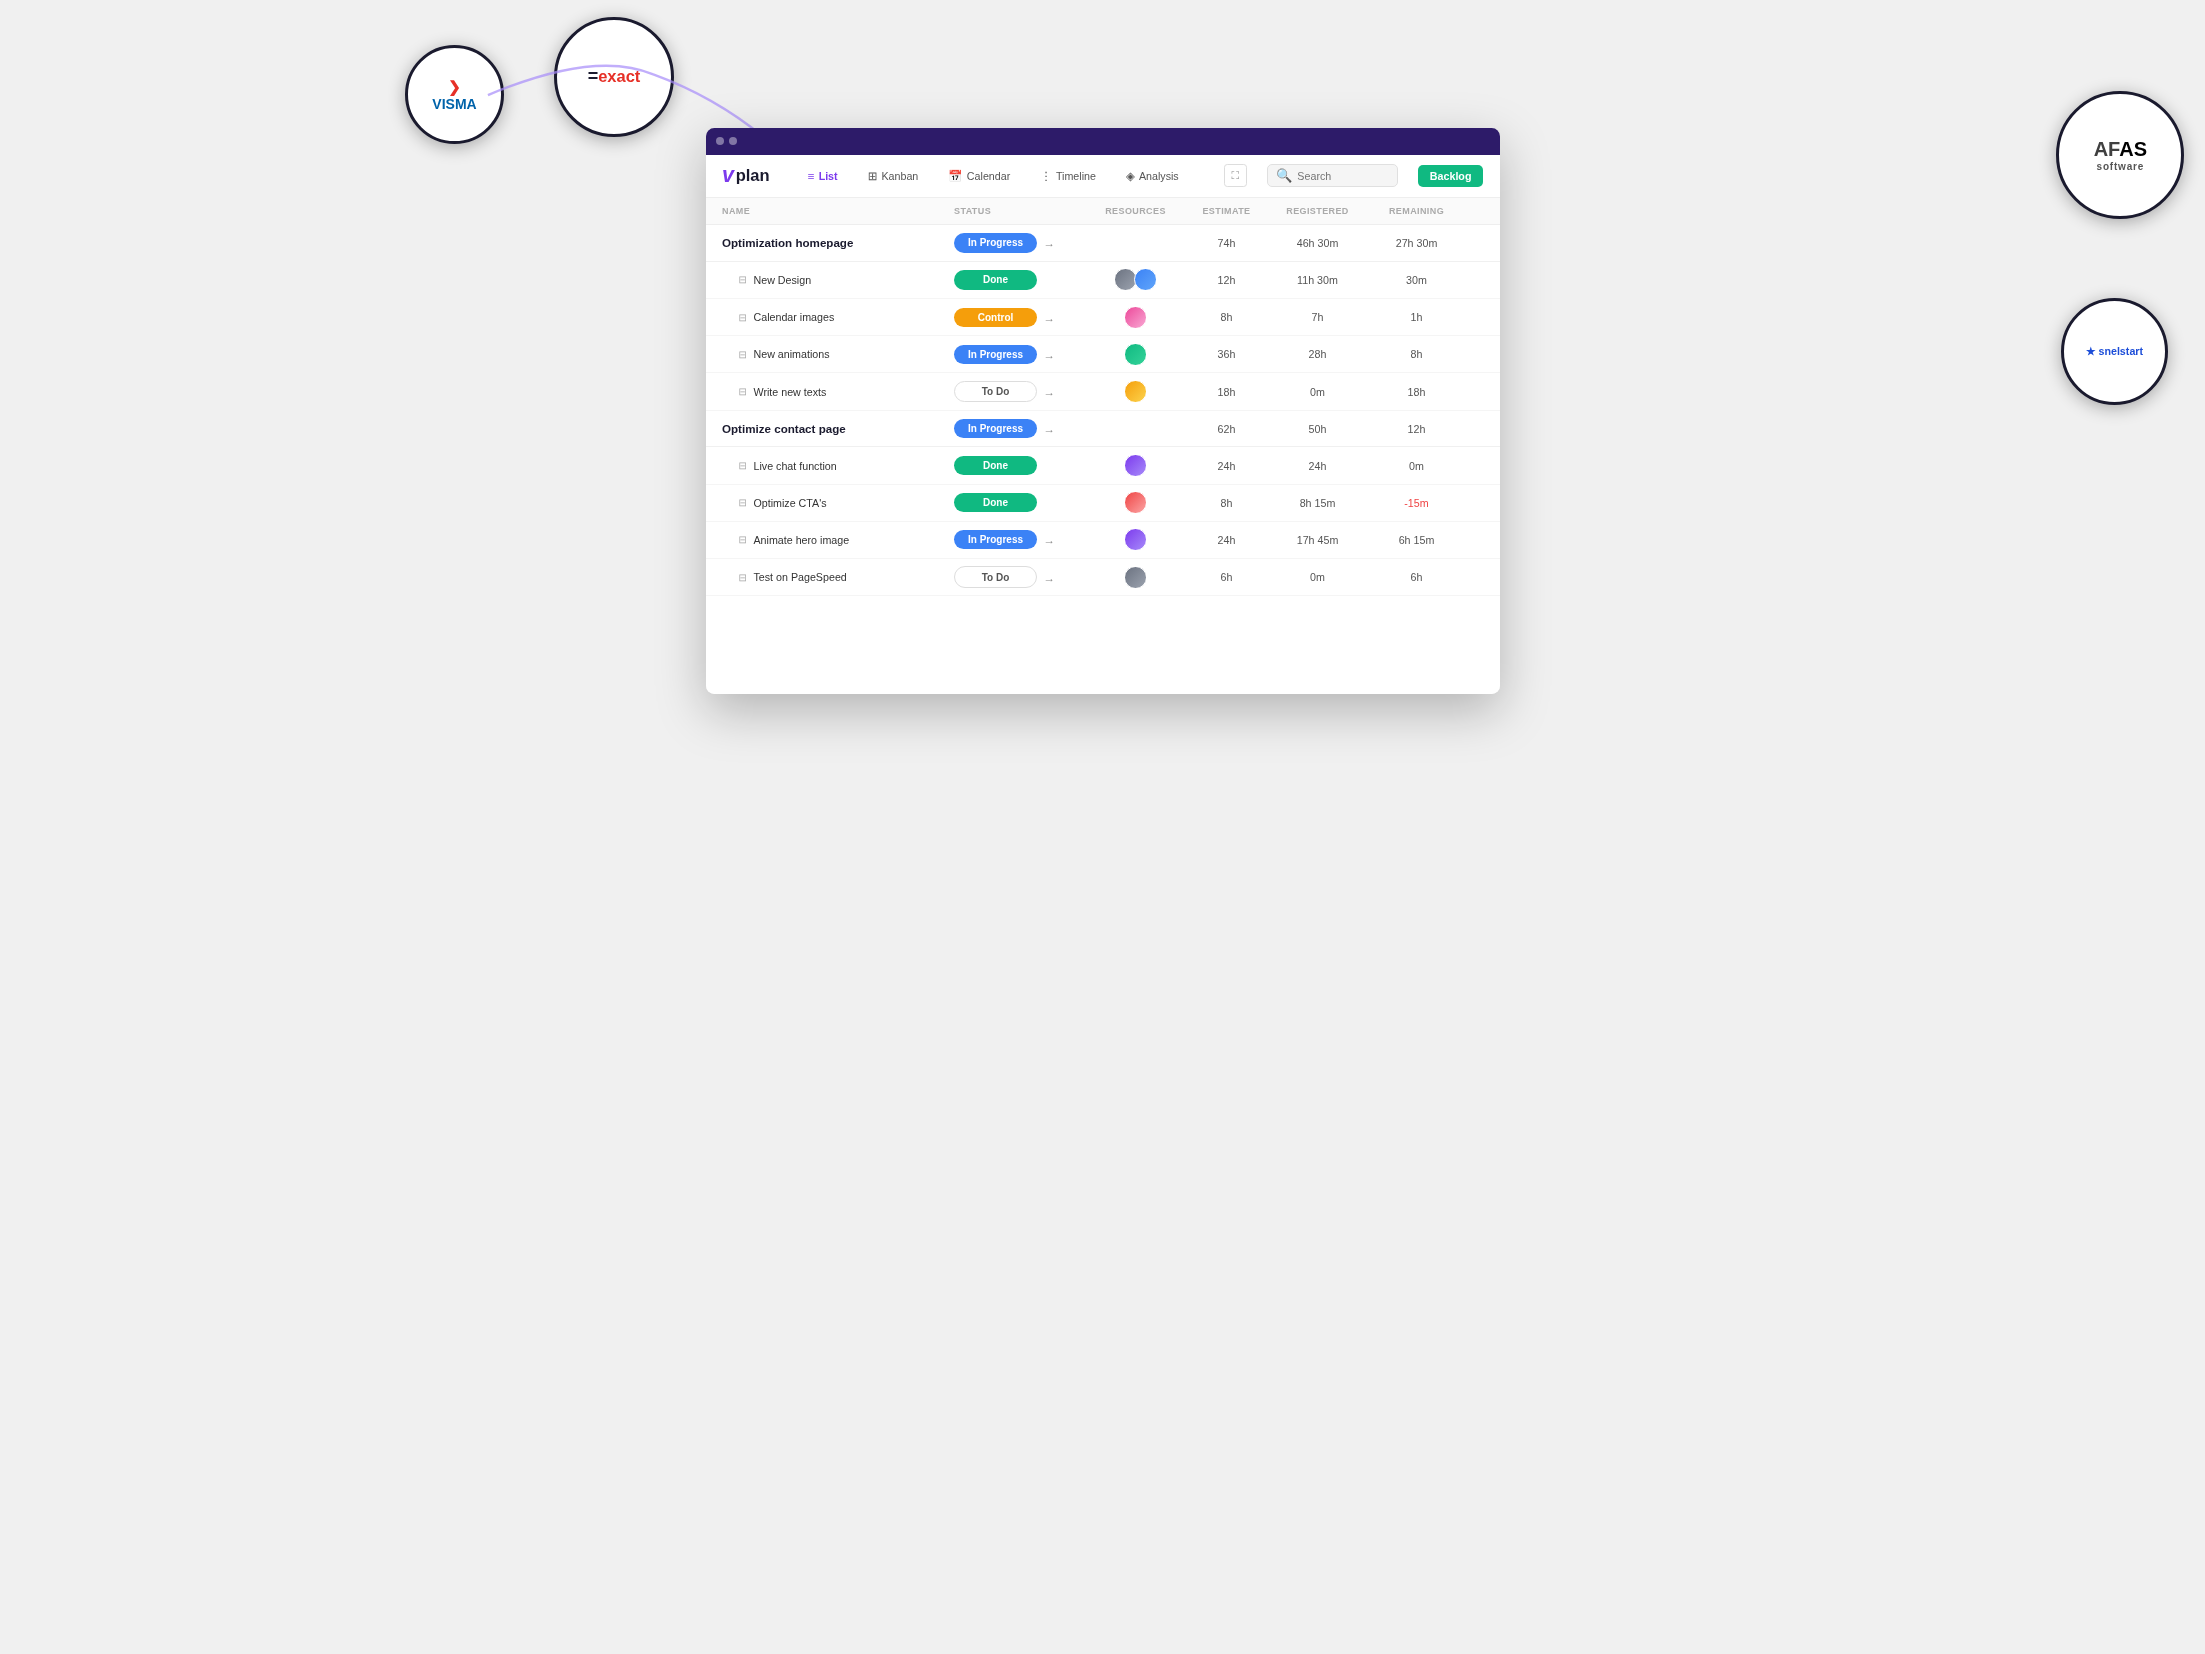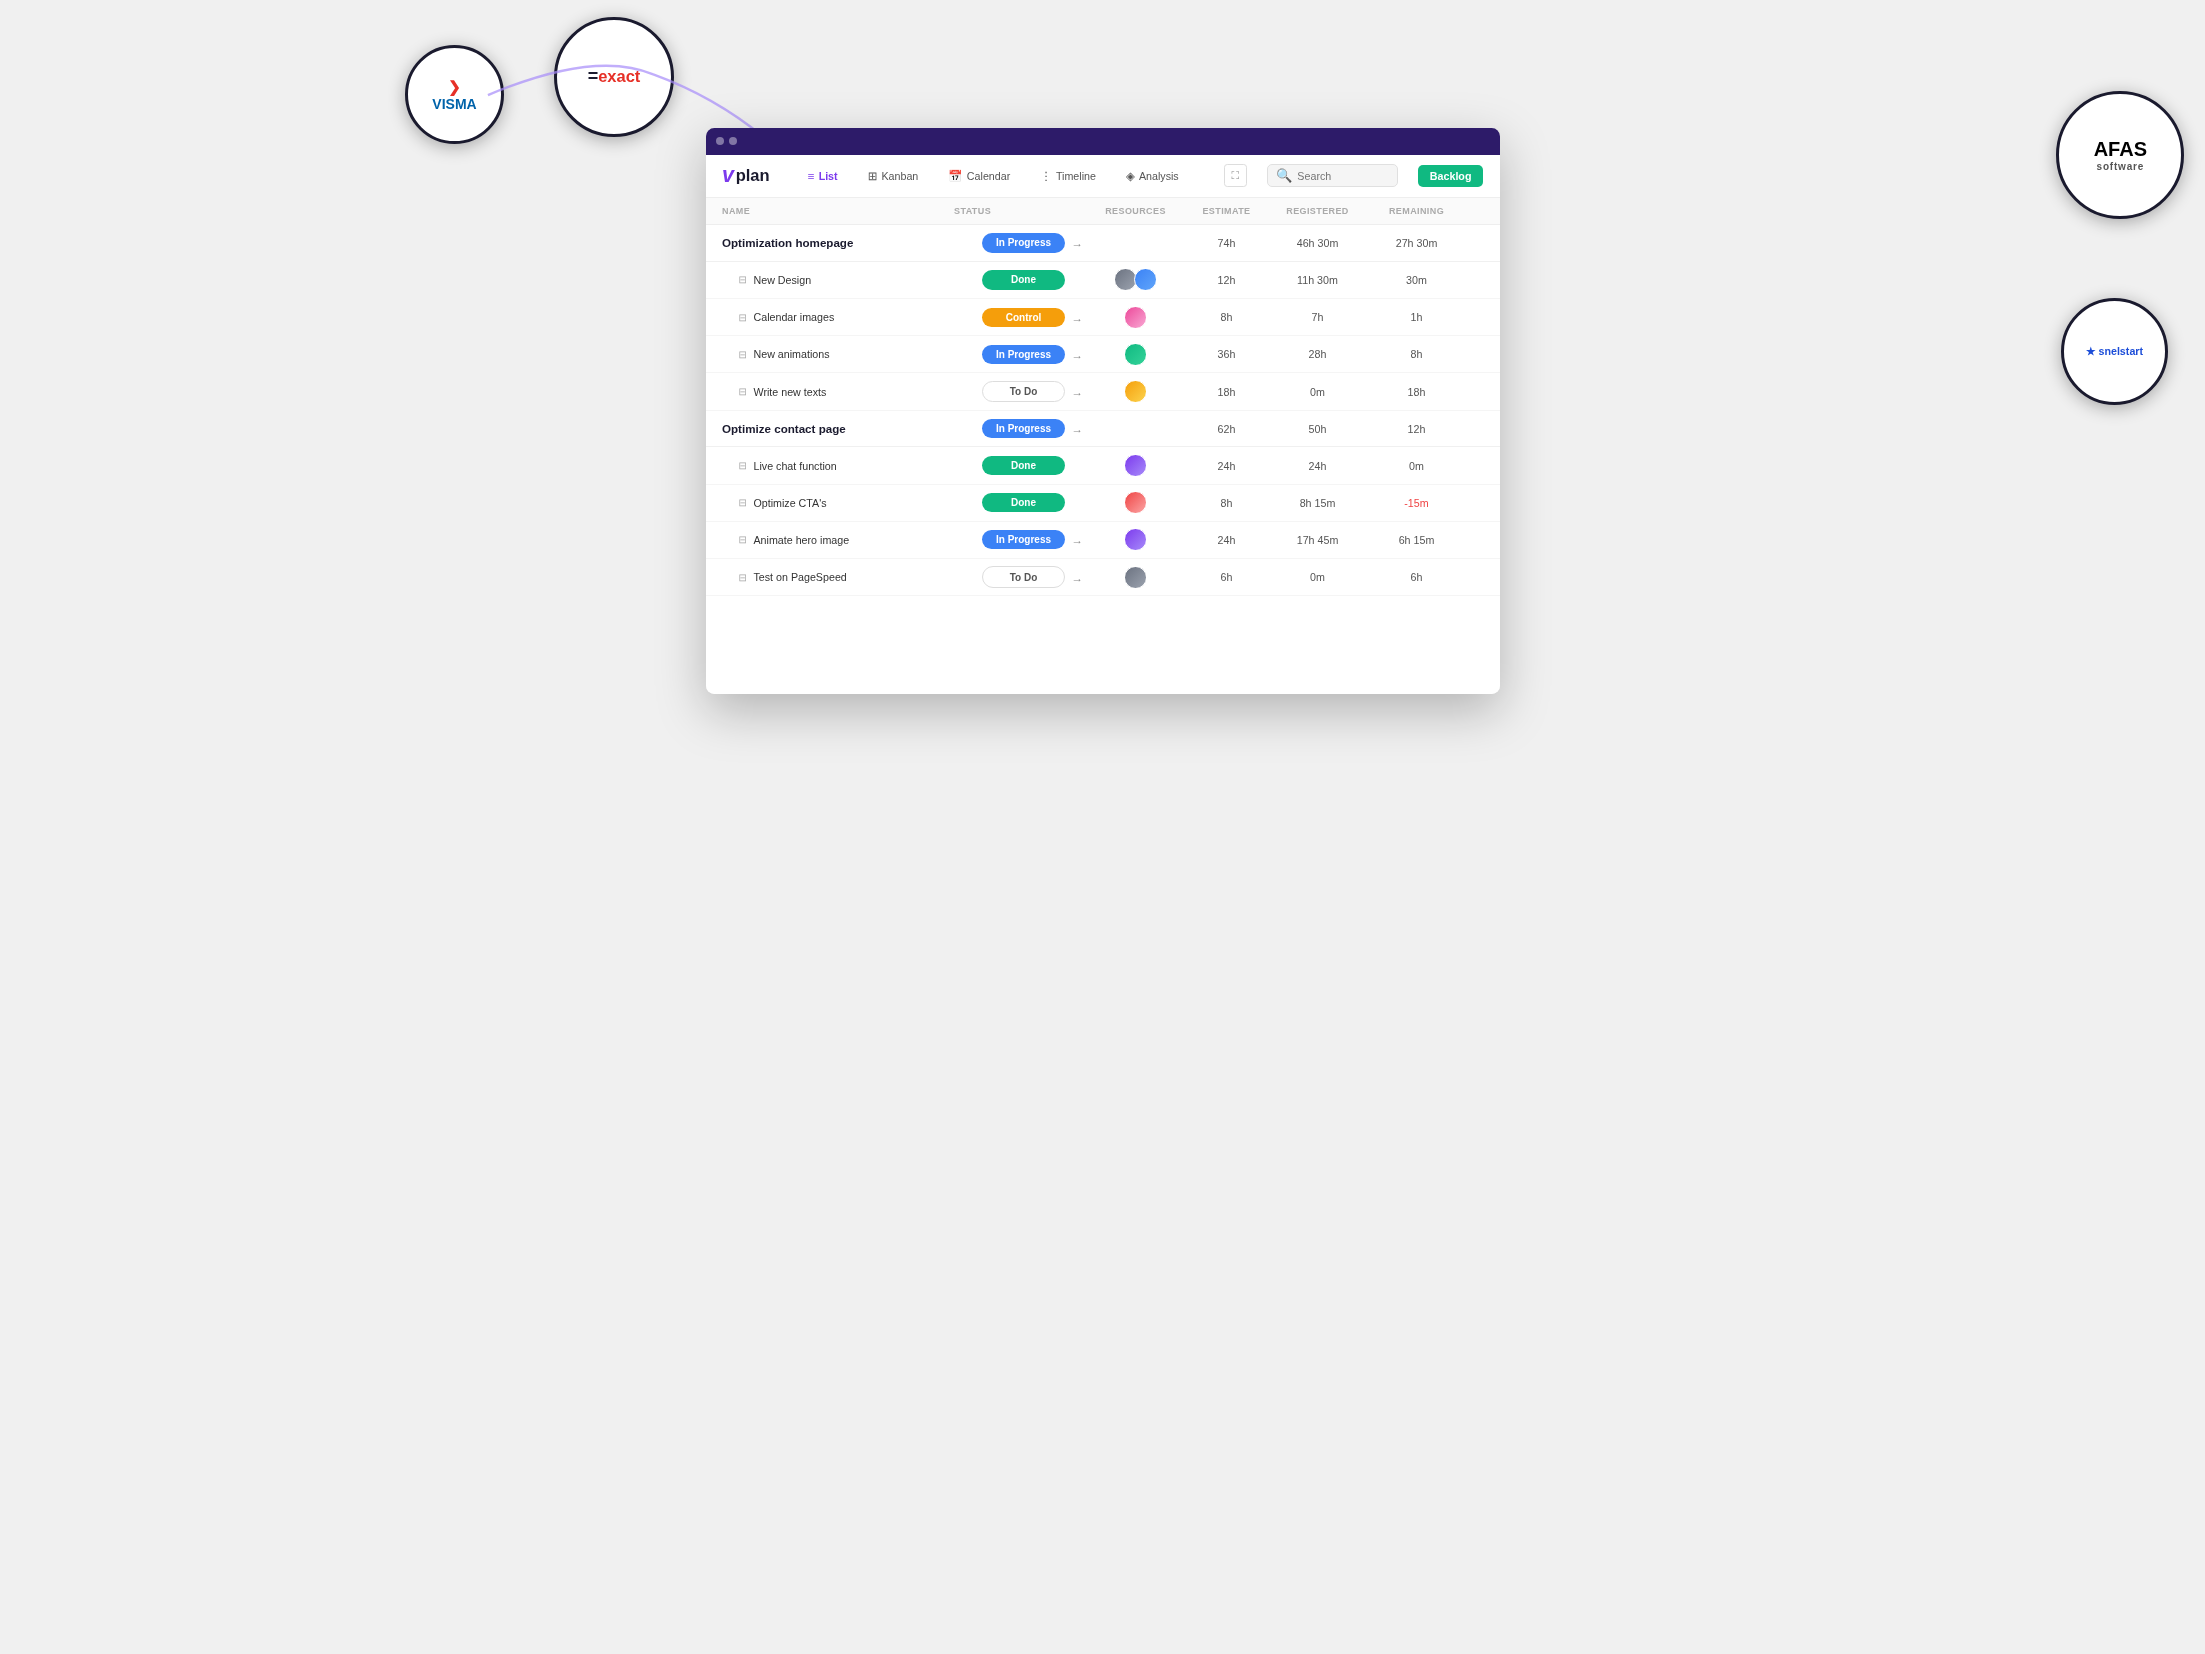--- a/index.html
+++ b/index.html
@@ -222,21 +222,21 @@
     }
     .task-icon {
       font-size: 10px;
       color: #aaa;
     }
     .task-name {
       font-size: 10.7px;
       color: #333;
     }
 
-    .status-cell { display: flex; align-items: center; gap: 6.6px; margin-left: 28px; }
+    .status-cell { display: flex; align-items: center; gap: 6.6px; }
 
     .status-badge {
       border-radius: 16.5px;
       padding: 4.1px 13.2px;
       font-size: 10px;
       font-weight: 600;
       min-width: 83px;
       text-align: center;
       display: inline-block;
     }
@@ -296,21 +296,21 @@
   </div>
 
   <div class="integration-logo logo-exact" style="width:120px;height:120px;top:16.5px;left:554px;">
     <div style="text-align:center;">
       <span style="color:#1a1a2e;font-size:18px;font-weight:900;">=</span><span style="color:#e63027;font-size:16.5px;font-weight:800;">exact</span>
     </div>
   </div>
 
   <div class="integration-logo logo-afas" style="width:128px;height:128px;top:91px;right:20.7px;">
     <div style="text-align:center;">
-      <div><span style="color:#000000;font-size:20px;font-weight:900;">AF</span><span style="color:#000000;font-size:20px;font-weight:900;">AS</span></div>
+      <div><span style="color:#404040;font-size:20px;font-weight:900;">AF</span><span style="color:#000000;font-size:20px;font-weight:900;">AS</span></div>
       <div style="font-size:10px;color:#555;letter-spacing:0.8px;">software</div>
     </div>
   </div>
 
   <div class="integration-logo logo-snelstart" style="width:107px;height:107px;top:298px;right:37px;">
     <div style="text-align:center;">
       <div style="color:#1d4ed8;font-size:10.7px;">★ snelstart</div>
     </div>
   </div>
 </div>

